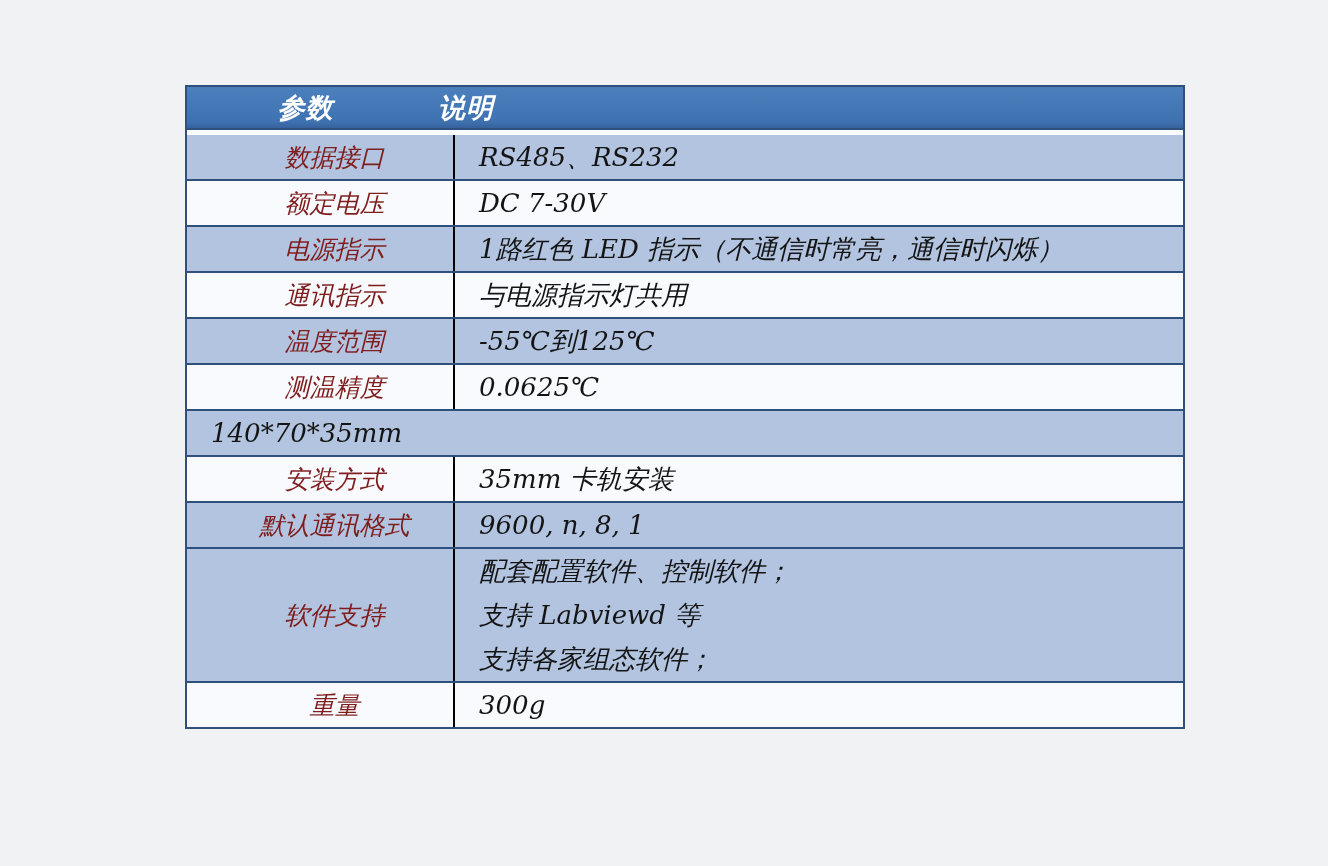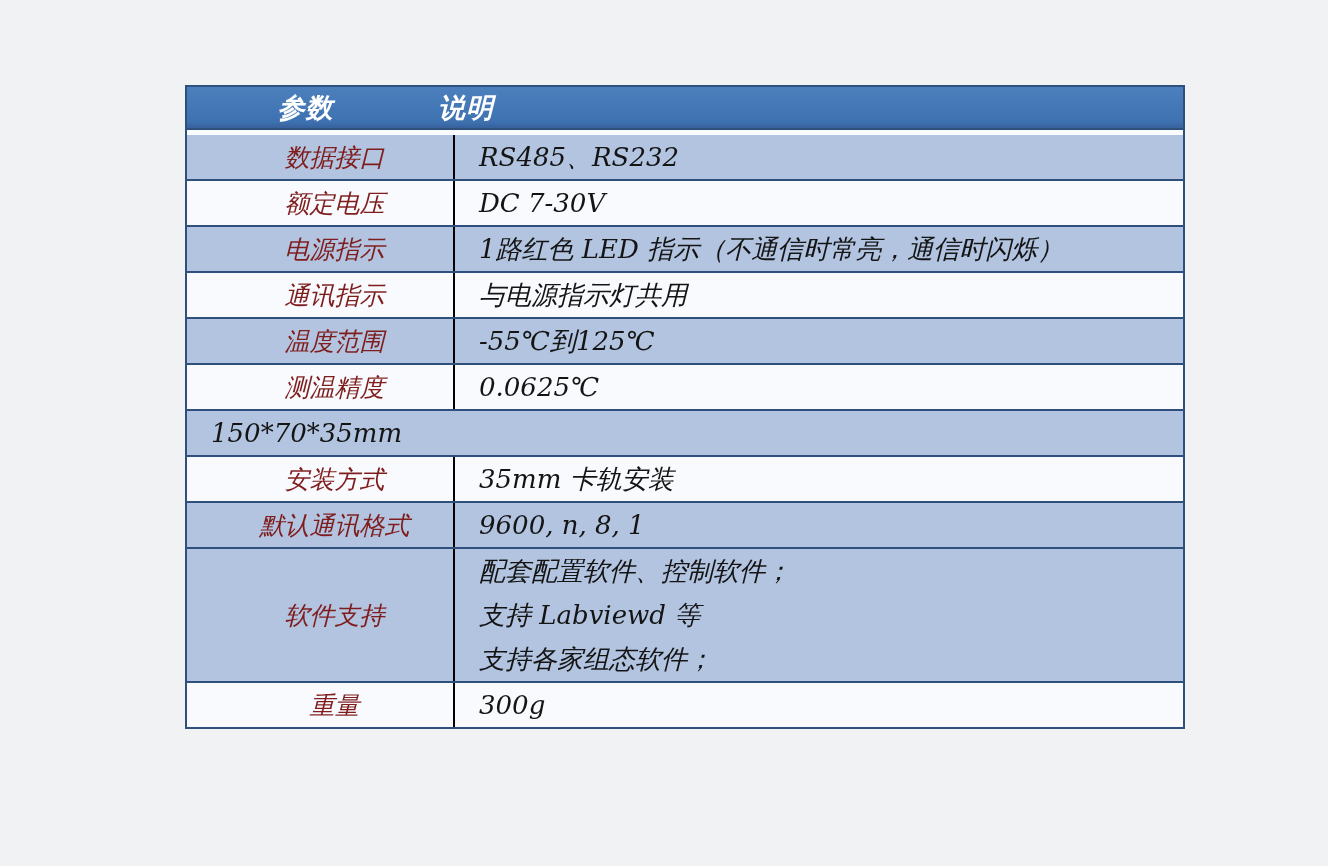--- a/index.html
+++ b/index.html
@@ -137,21 +137,21 @@
 
   <div class="tr row-white">
     <div class="td-param">测温精度</div>
     <div class="td-value">
           <div class="value-line">0.0625℃</div>
         </div>
   </div>
 
   <div class="tr row-blue">
     <div class="td-value">
-          <div class="value-line">150*70*35mm</div>
+          <div class="value-line">140*70*35mm</div>
         </div>
   </div>
 
   <div class="tr row-white">
     <div class="td-param">安装方式</div>
     <div class="td-value">
           <div class="value-line">35mm 卡轨安装</div>
         </div>
   </div>
 

